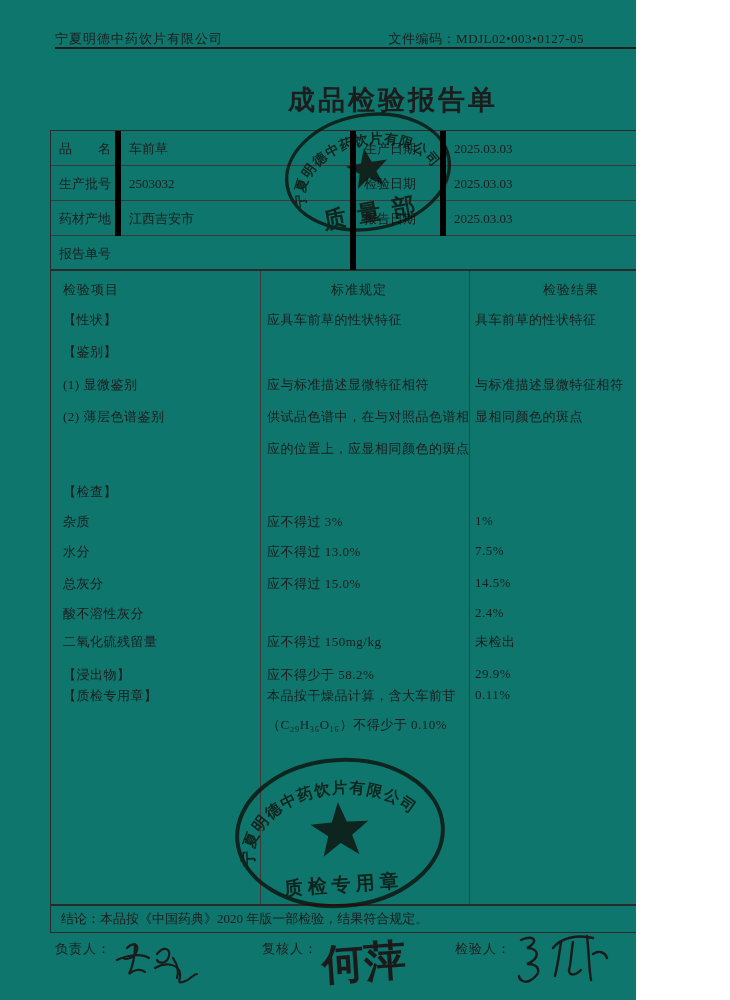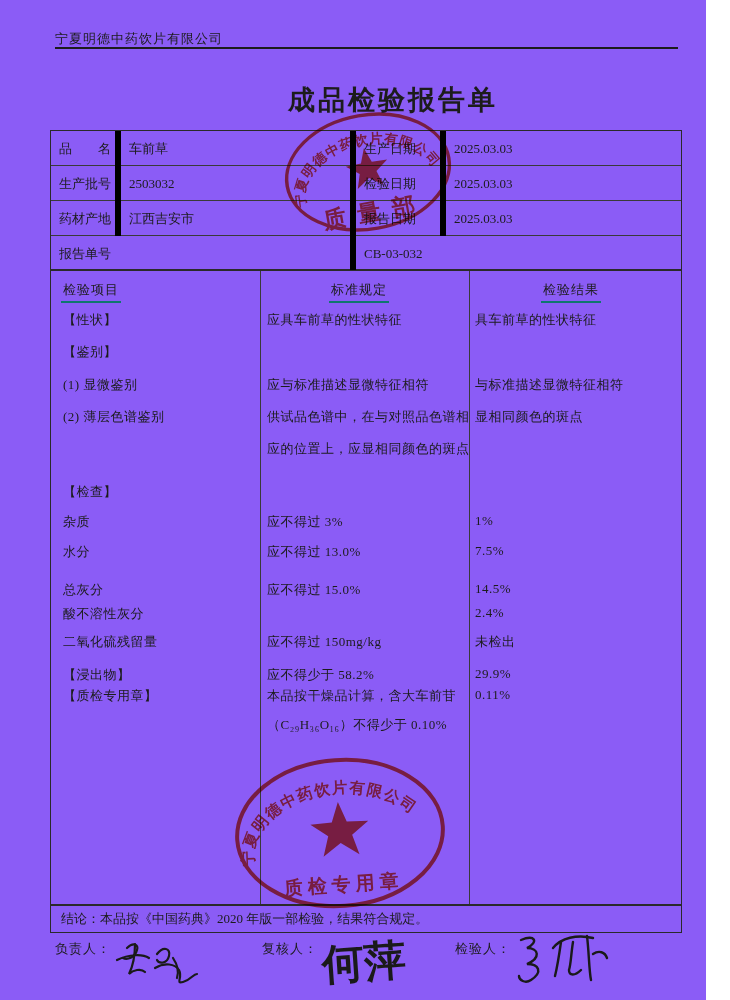--- a/index.html
+++ b/index.html
@@ -1,17 +1,17 @@
 <!DOCTYPE html>
 <html><head>
 <meta charset="utf-8">
 <style>
   html,body{margin:0;padding:0;background:#ffffff;}
   .page{
-    position:relative;width:706px;height:1000px;background:#8b5cf6;overflow:hidden;
+    position:relative;width:636px;height:1000px;background:#0f766e;overflow:hidden;
     font-family:"Liberation Serif","DejaVu Serif",serif;color:#1c1c1c;
   }
   
   .doc-header{position:absolute;left:55px;right:52px;top:30px;height:18px;font-size:13px;}
   .company-name{position:absolute;left:0;top:0;letter-spacing:1px;}
   .doc-code{position:absolute;right:0;top:0;letter-spacing:.5px;}
   .header-rule{position:absolute;left:55px;top:47px;width:623px;height:2px;background:#1c1c1c;}
   
   .report-title{position:absolute;left:0;top:82px;width:730px;text-align:center;
     font-size:27px;font-weight:700;letter-spacing:3px;padding-left:28px;}
@@ -42,20 +42,21 @@
   
   .stamp{position:absolute;mix-blend-mode:multiply;opacity:.88;pointer-events:none;}
 </style>
 </head>
 <body>
 
 <div class="page">
 
   <div class="doc-header">
     <span class="company-name">宁夏明德中药饮片有限公司</span>
+    <span class="doc-code">文件编码：MDJL02•003•0127-05</span>
   </div>
   <div class="header-rule"></div>
 
   <div class="report-title">成品检验报告单</div>
 
   <div class="info-table">
     <div class="irow" style="top:0">
       <div class="icell b-r" style="left:0;width:70px">品　　名</div>
       <div class="icell b-r" style="left:70px;width:235px">车前草</div>
       <div class="icell b-r" style="left:305px;width:90px">生产日期</div>
@@ -68,21 +69,20 @@
       <div class="icell" style="left:395px;width:235px">2025.03.03</div>
     </div>
     <div class="irow" style="top:70px">
       <div class="icell b-r" style="left:0;width:70px">药材产地</div>
       <div class="icell b-r" style="left:305px;width:90px">报告日期</div>
       <div class="icell b-r" style="left:70px;width:235px">江西吉安市</div>
       <div class="icell" style="left:395px;width:235px">2025.03.03</div>
     </div>
     <div class="irow" style="top:105px;border-bottom:none">
       <div class="icell b-r" style="left:0;width:305px">报告单号</div>
-      <div class="icell" style="left:305px;width:325px">CB-03-032</div>
     </div>
   </div>
 
   <div class="main-table">
     <div class="vline" style="left:209px"></div>
     <div class="vline" style="left:418px"></div>
     <div class="col-head" style="left:10px">检验项目</div>
     <div class="col-head" style="left:278px">标准规定</div>
     <div class="col-head" style="left:490px">检验结果</div>
     <div id="lines-container">
@@ -113,21 +113,21 @@
         <div class="tline" style="top: 242px;">
           <div class="tl-item">杂质</div>
           <div class="tl-std">应不得过 3%</div>
           <div class="tl-res">1%</div>
         </div>
         <div class="tline" style="top: 272px;">
           <div class="tl-item">水分</div>
           <div class="tl-std">应不得过 13.0%</div>
           <div class="tl-res">7.5%</div>
         </div>
-        <div class="tline" style="top: 304px; margin-top: 6px;">
+        <div class="tline" style="top: 304px;">
           <div class="tl-item">总灰分</div>
           <div class="tl-std">应不得过 15.0%</div>
           <div class="tl-res">14.5%</div>
         </div>
         <div class="tline" style="top: 334px;">
           <div class="tl-item">酸不溶性灰分</div>
           <div class="tl-res">2.4%</div>
         </div>
         <div class="tline" style="top: 362px;">
           <div class="tl-item">二氧化硫残留量</div>

